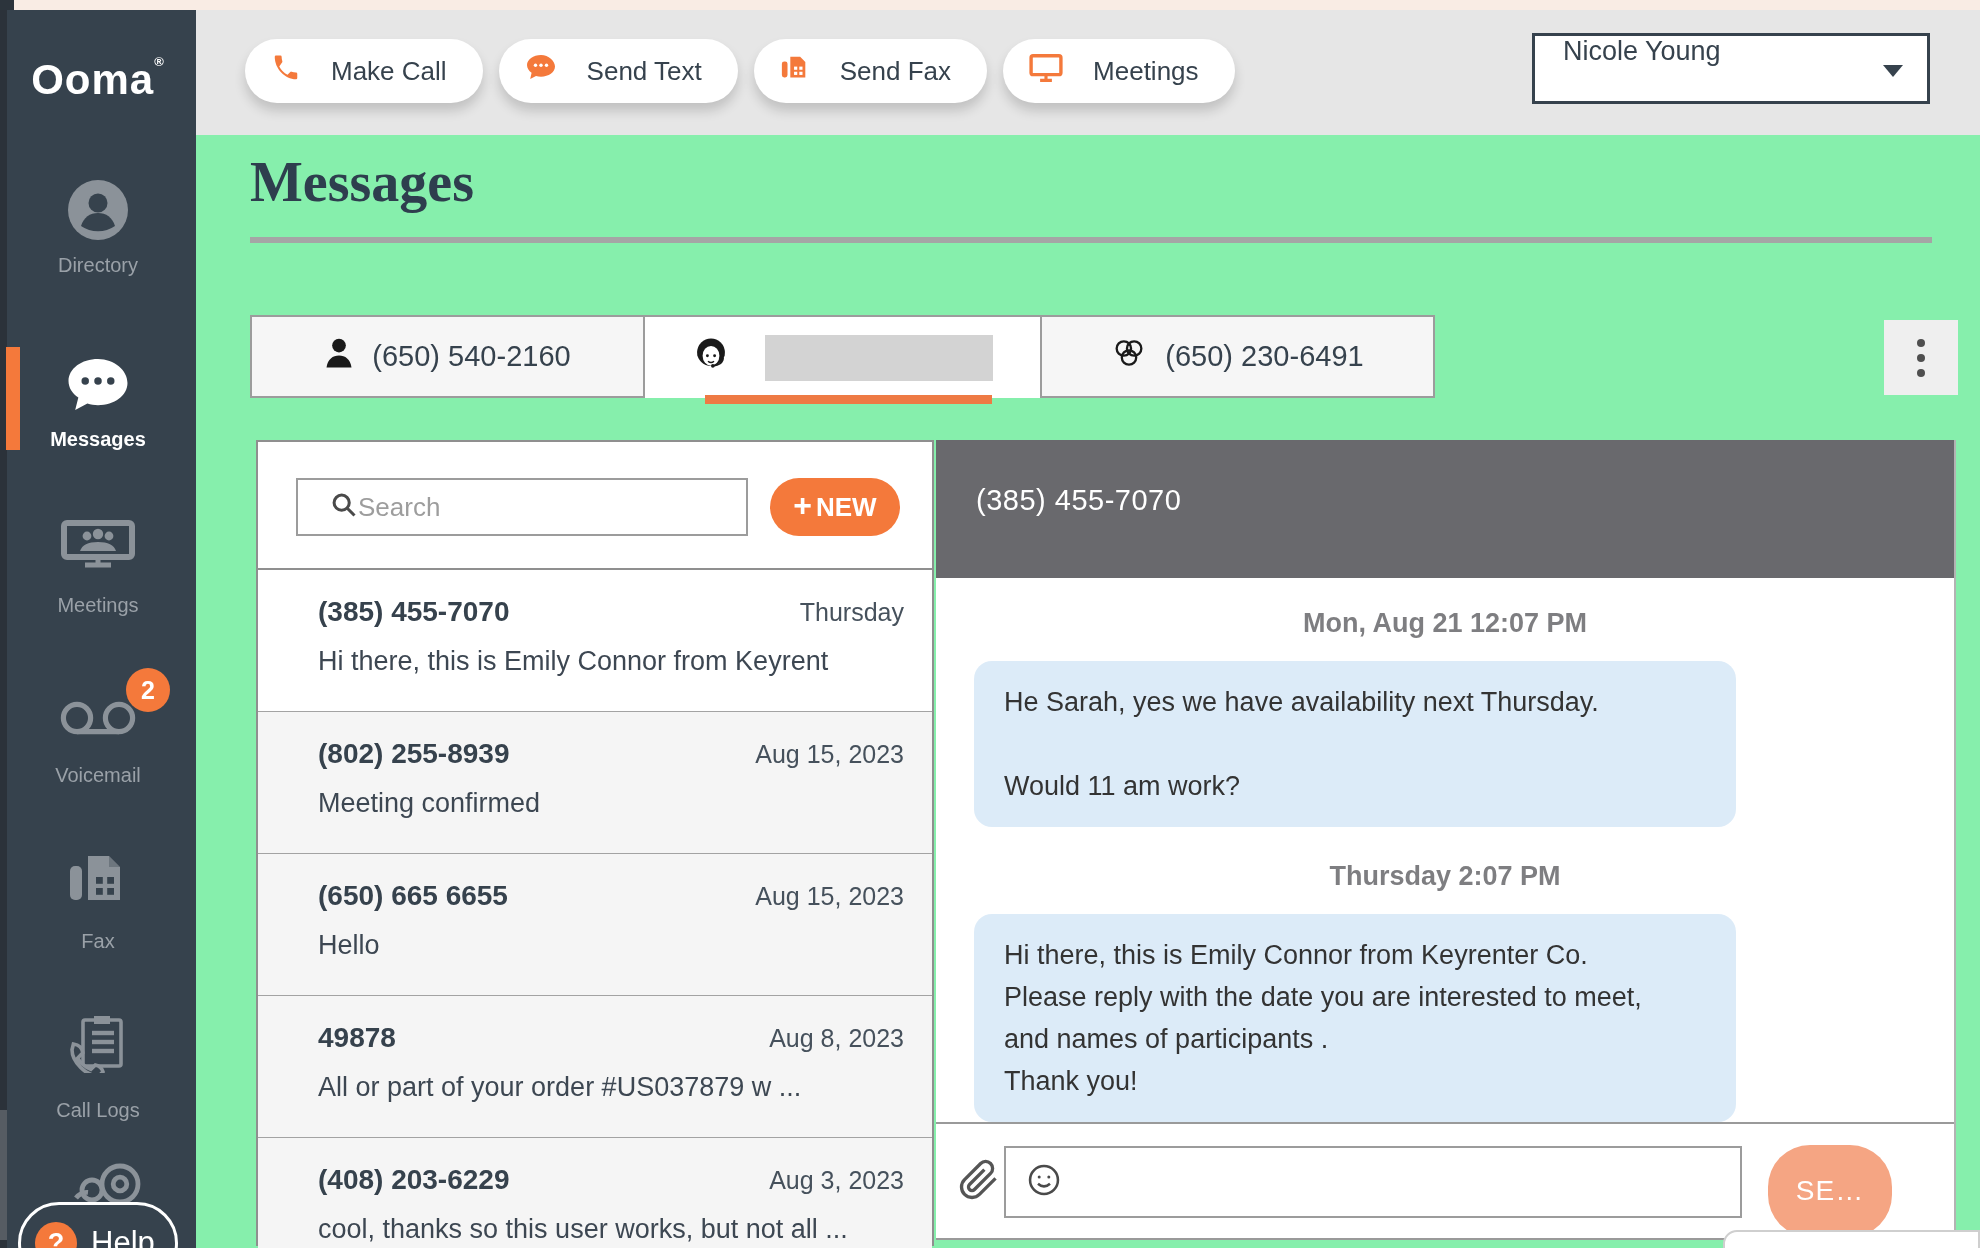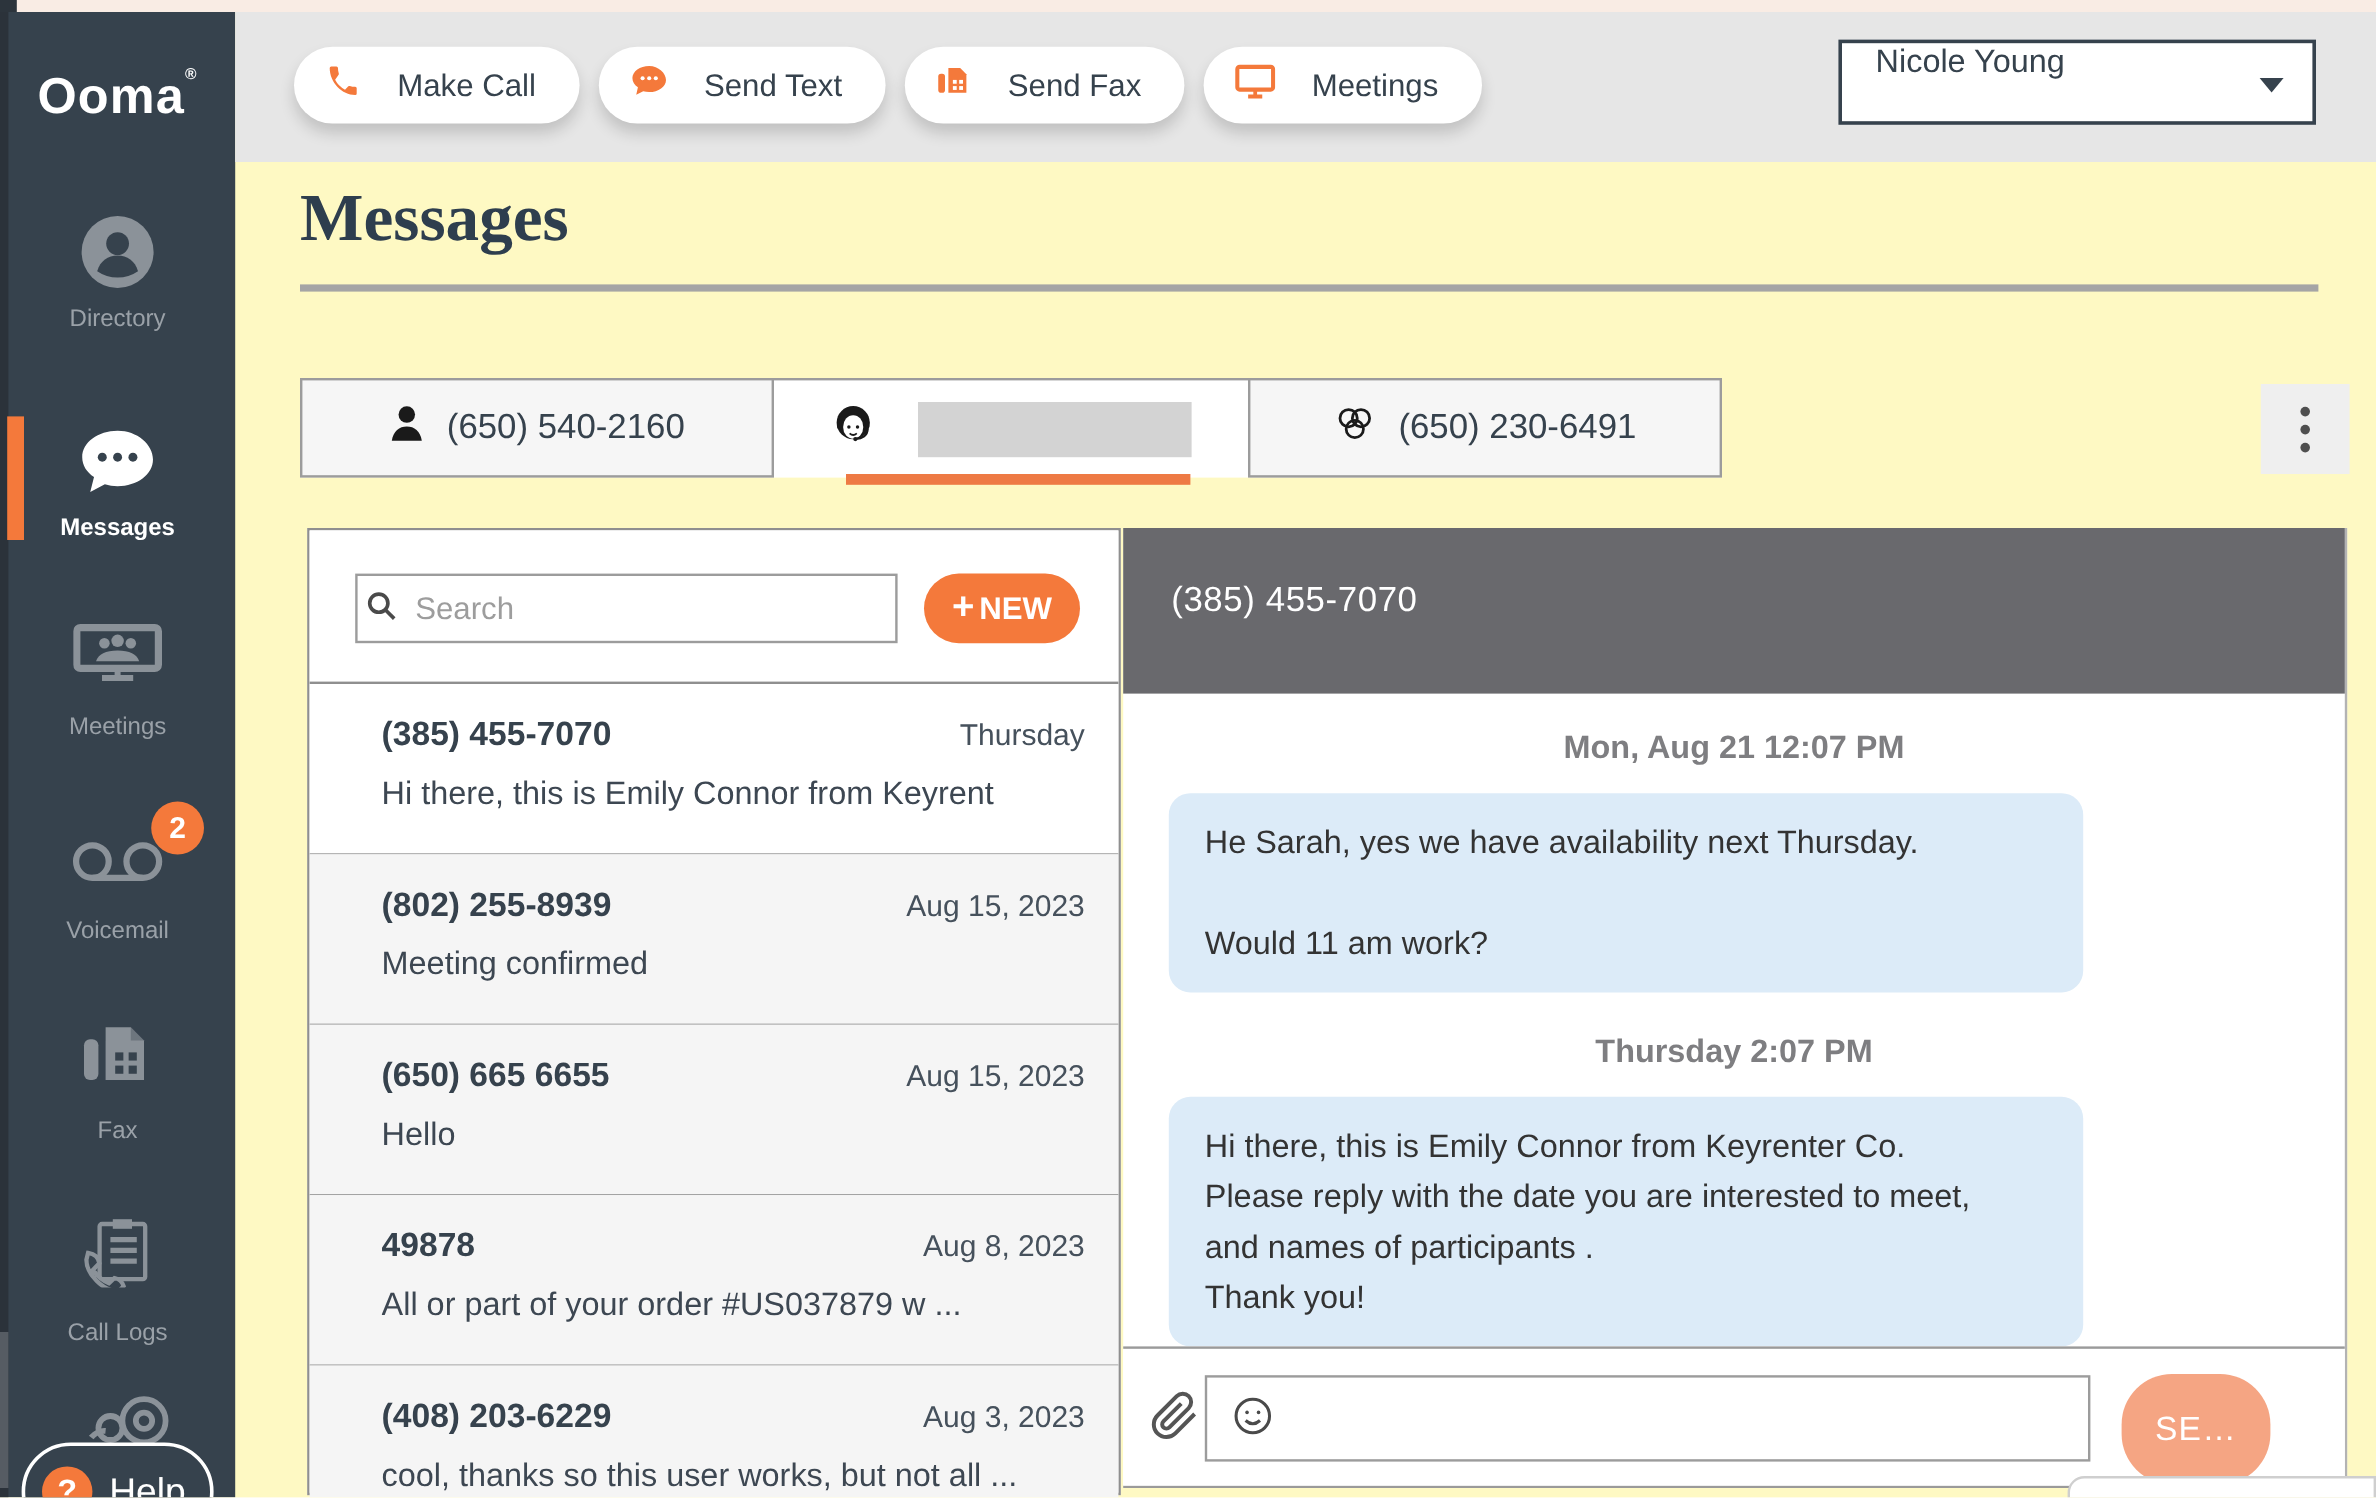--- a/index.html
+++ b/index.html
@@ -1,18 +1,18 @@
 <!DOCTYPE html>
 <html><head>
 <meta charset="utf-8">
 <style>
   * { margin:0; padding:0; box-sizing:border-box; }
   html,body { background:#ffffff; }
   #app{ position:relative; width:1980px; height:1248px; overflow:hidden;
-        font-family:"Liberation Sans", sans-serif; color:#36424d; background:#fef9c3; }
+        font-family:"Liberation Sans", sans-serif; color:#36424d; background:#86efac; }
 
   
   .top-strip{ position:absolute; left:0; top:0; width:100%; height:10px; background:#f9ece4; }
   .top-strip-corner{ position:absolute; left:0; top:0; width:14px; height:10px; background:#2c343c; }
 
   
   .sidebar{ position:absolute; left:0; top:10px; width:196px; height:1238px; background:#36424d; }
   .side-scroll{ position:absolute; left:0; top:0; width:7px; height:100%; background:#2b323a; }
   .side-scroll-thumb{ position:absolute; left:0; bottom:8px; width:7px; height:130px; background:#565c63; }
   .logo{ position:absolute; top:44px; left:0; width:100%; text-align:center; color:#fff;
@@ -70,21 +70,21 @@
   .tab-underline{ position:absolute; left:60px; right:48px; bottom:-6px; height:9px; background:#ee7a44; }
   .kebab{ position:absolute; left:1884px; top:320px; width:74px; height:75px; background:#efefef;
           display:flex; flex-direction:column; align-items:center; justify-content:center; gap:7px; cursor:pointer; }
   .kebab i{ width:8px; height:8px; border-radius:50%; background:#4f4f4f; }
 
   
   .list-panel{ position:absolute; left:256px; top:440px; width:678px; height:806px;
                border:2px solid #8f8f8f; background:#fff; }
   .search-row{ position:relative; height:128px; border-bottom:2px solid #8f8f8f; background:#fff; }
   .search-box{ position:absolute; left:38px; top:36px; width:452px; height:58px; border:2px solid #9c9c9c;
-               display:flex; align-items:center; gap:14px; padding-left:6px; background:#fff; }
+               display:flex; align-items:center; padding-left:32px; background:#fff; }
   .search-box input{ border:none; outline:none; font-size:26px; color:#333; width:360px;
                      font-family:"Liberation Sans",sans-serif; }
   .search-box input::placeholder{ color:#9d9d9d; }
   .new-btn{ position:absolute; left:512px; top:36px; width:130px; height:58px; border:none; border-radius:29px;
             background:#f4793b; color:#fff; font-weight:bold; font-size:26px; display:flex; align-items:center;
             justify-content:center; gap:4px; cursor:pointer; font-family:"Liberation Sans",sans-serif; }
   .new-btn .plus{ font-size:32px; font-weight:bold; margin-top:-3px; }
   .conv-row{ height:142px; padding:26px 28px 0 60px; background:#f5f5f5;
              border-bottom:1.5px solid #a3a3a3; cursor:pointer; overflow:hidden; }
   .conv-row.selected{ background:#ffffff; }

